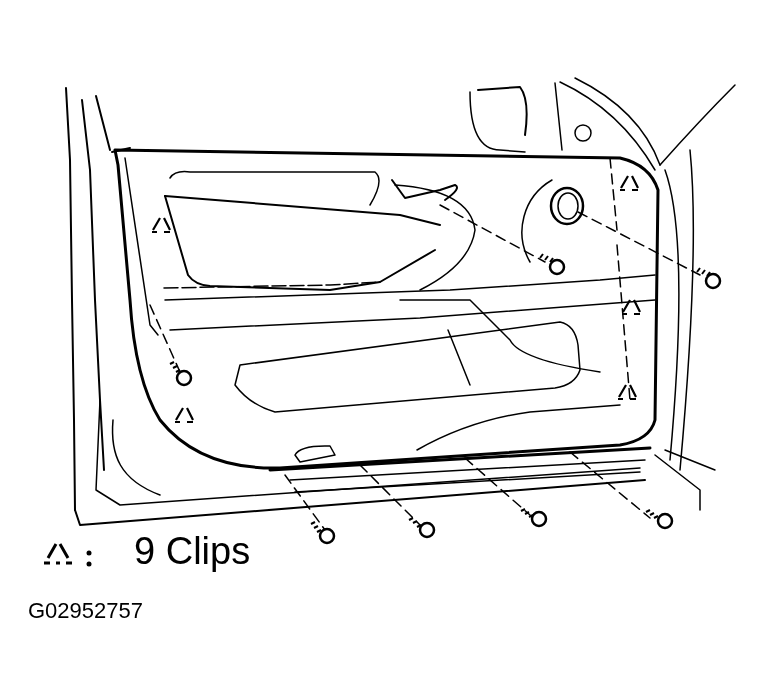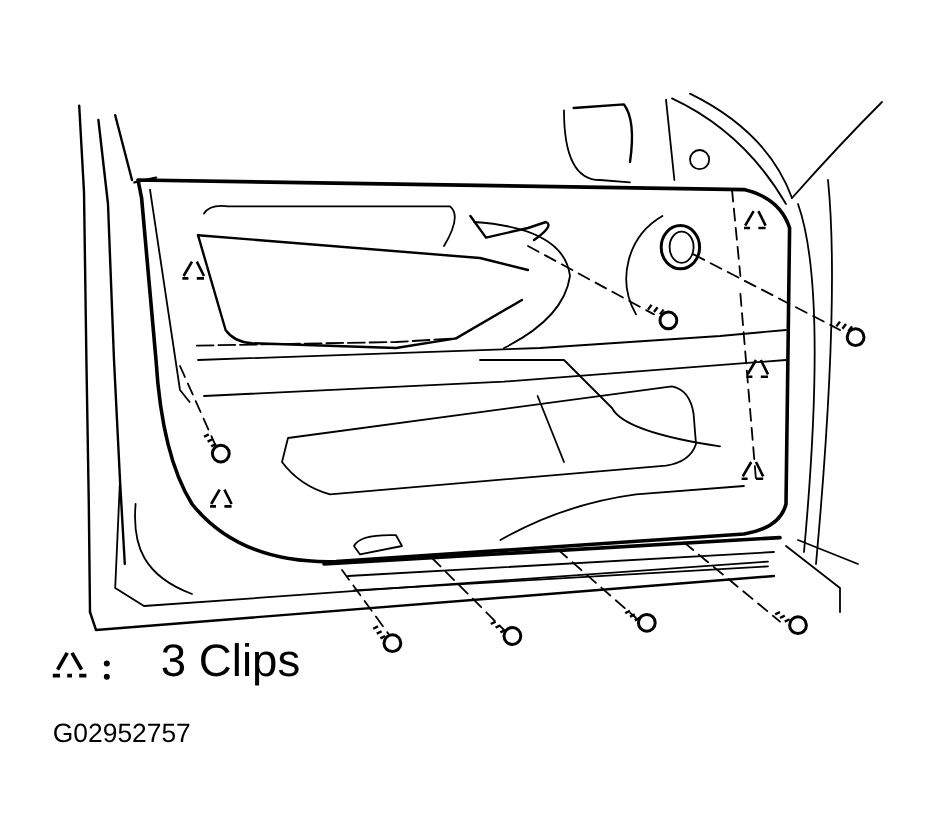--- a/index.html
+++ b/index.html
@@ -1,20 +1,20 @@
 <!DOCTYPE html>
 <html><head>
 <meta charset="utf-8">
 <style>
   html,body{margin:0;padding:0;background:#ffffff;}
   body{width:772px;height:697px;position:relative;overflow:hidden;font-family:"Liberation Sans",sans-serif;}
   svg.art{position:absolute;left:0;top:0;}
   .legend{position:absolute;left:36px;top:530px;width:300px;height:50px;}
   .legend-label{position:absolute;left:134px;top:532px;font-size:38px;color:#000;line-height:1;}
-  .fig-id{position:absolute;left:44px;top:600px;font-size:22px;color:#000;line-height:1;}
+  .fig-id{position:absolute;left:28px;top:600px;font-size:22px;color:#000;line-height:1;}
 </style>
 </head>
 <body>
 
 <svg class="art" width="772" height="697" viewBox="0 0 772 697">
   <g fill="none" stroke="#000" stroke-linecap="round" stroke-linejoin="round">
 
     <path d="M66 88 L70 160 L72 300 L74 420 L75 510" stroke-width="2"></path>
     <path d="M82 100 L90 170 L95 300 L100 400 L104 470" stroke-width="2"></path>
     <path d="M96 96 L110 150" stroke-width="2"></path>
@@ -109,14 +109,14 @@
   </g>
 </svg>
 
 <svg class="legend" viewBox="0 0 300 50">
   <g fill="none" stroke="#000" stroke-width="3">
     <path d="M20 14 l-8 14 M24 14 l8 14 M8 33 l6 0 M20 33 l4 0 M30 33 l6 0"></path>
   </g>
   <circle cx="53" cy="23" r="2.5" fill="#000"></circle>
   <circle cx="53" cy="34" r="2.5" fill="#000"></circle>
 </svg>
-<div class="legend-label">3 Clips</div>
+<div class="legend-label">9 Clips</div>
 <div class="fig-id">G02952757</div>
 
 </body></html>

